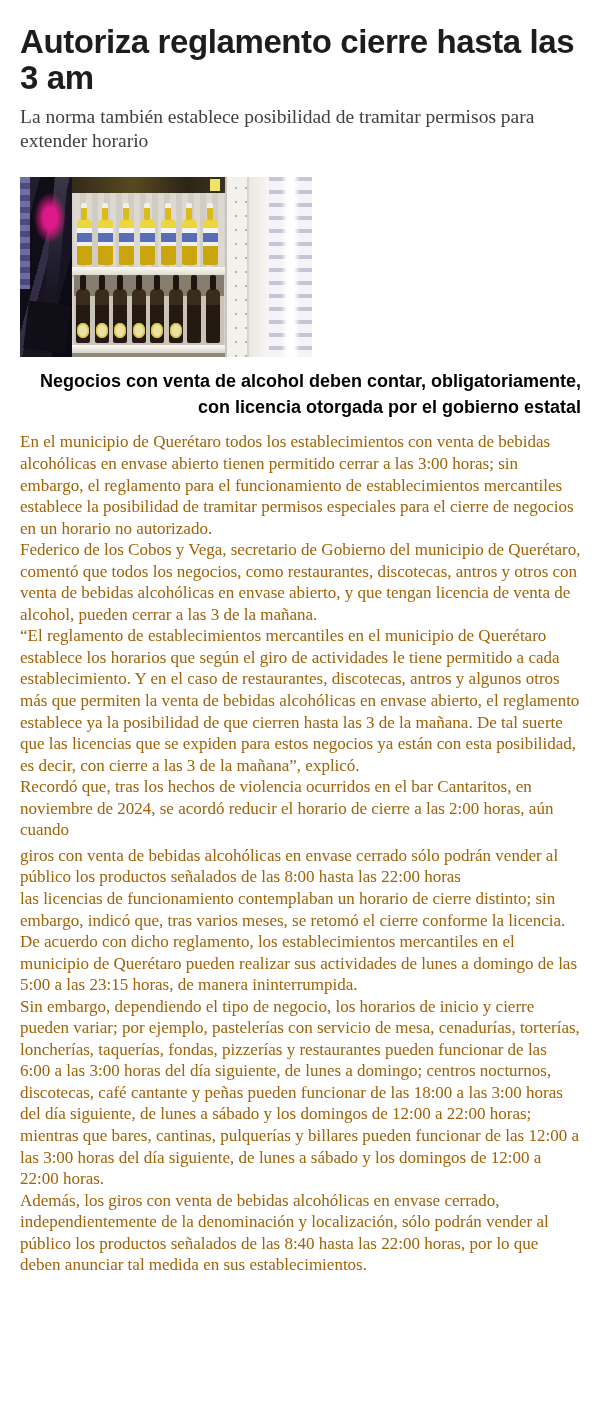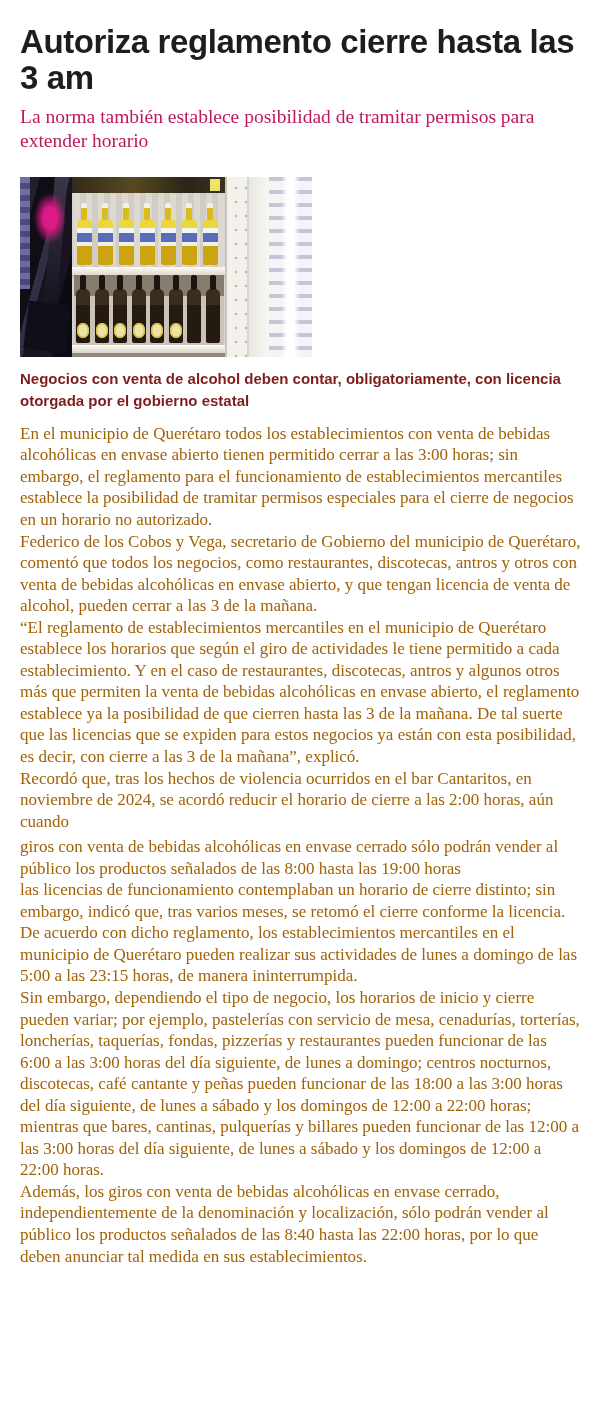--- a/index.html
+++ b/index.html
@@ -9,21 +9,21 @@
     overflow:hidden; font-family:"Liberation Serif", serif; color:#171717;
   }
   .content { padding:24px 20px 0 20px; width:601px; }
 
   h1.title {
     font-family:"Liberation Sans", sans-serif; font-weight:800;
     font-size:33px; line-height:1.09; letter-spacing:-0.4px; color:#1d1d1f;
   }
   p.subtitle {
     margin-top:9px; font-family:"Liberation Serif", serif;
-    font-size:19.5px; line-height:1.24; color:#be185d;
+    font-size:19.5px; line-height:1.24; color:#404040;
   }
   .byline {
     margin-top:22px; font-family:"Liberation Sans", sans-serif;
     font-size:12.5px; color:#6d6d6d; letter-spacing:0.1px;
   }
   .byline span { margin-right:16px; }
 
   
   .photo { position:relative; width:292px; height:180px; margin-top:24px;
            background:#efede9; overflow:hidden; }
@@ -73,23 +73,23 @@
                 background-size:10px 14px; background-position:4px 4px; }
   .ph-doorframe { position:absolute; left:229px; top:0; width:20px; height:100%;
                   background:linear-gradient(90deg,#e9e7e2,#f7f6f2); }
   .ph-doorlight { position:absolute; left:249px; top:0; width:43px; height:100%;
                   background:
                     linear-gradient(90deg, rgba(255,255,255,0) 0 28%, #ffffff 42% 58%, rgba(255,255,255,0) 72%),
                     repeating-linear-gradient(180deg,#c8c4d6 0 4px,#f4f3f8 4px 13px); }
 
   
   p.caption {
-    margin:11px auto 0 auto; width:561px; text-align:left;
+    margin:11px auto 0 auto; width:561px; text-align:right;
     font-family:"Liberation Sans", sans-serif; font-weight:700;
-    font-size:15px; line-height:1.45; color:#7f1d1d;
+    font-size:18px; line-height:1.45; color:#000000;
   }
   .article-body { margin-top:11px; width:561px; }
   .article-body p {
     font-size:17px; line-height:21.55px; color:#a16207;
     font-family:"Liberation Serif", serif;
   }
   .article-body p:nth-of-type(4) { margin-bottom:4px; }
 </style>
 </head>
 <body>
@@ -145,21 +145,21 @@
     <div class="article-body">
 
         <p>En el municipio de Querétaro todos los establecimientos con venta de bebidas alcohólicas en envase abierto tienen permitido cerrar a las 3:00 horas; sin embargo, el reglamento para el funcionamiento de establecimientos mercantiles establece la posibilidad de tramitar permisos especiales para el cierre de negocios en un horario no autorizado.</p>
 
         <p>Federico de los Cobos y Vega, secretario de Gobierno del municipio de Querétaro, comentó que todos los negocios, como restaurantes, discotecas, antros y otros con venta de bebidas alcohólicas en envase abierto, y que tengan licencia de venta de alcohol, pueden cerrar a las 3 de la mañana.</p>
 
         <p>“El reglamento de establecimientos mercantiles en el municipio de Querétaro establece los horarios que según el giro de actividades le tiene permitido a cada establecimiento. Y en el caso de restaurantes, discotecas, antros y algunos otros más que permiten la venta de bebidas alcohólicas en envase abierto, el reglamento establece ya la posibilidad de que cierren hasta las 3 de la mañana. De tal suerte que las licencias que se expiden para estos negocios ya están con esta posibilidad, es decir, con cierre a las 3 de la mañana”, explicó.</p>
 
         <p>Recordó que, tras los hechos de violencia ocurridos en el bar Cantaritos, en noviembre de 2024, se acordó reducir el horario de cierre a las 2:00 horas, aún cuando</p>
 
-        <p>giros con venta de bebidas alcohólicas en envase cerrado sólo podrán vender al público los productos señalados de las 8:00 hasta las 19:00 horas</p>
+        <p>giros con venta de bebidas alcohólicas en envase cerrado sólo podrán vender al público los productos señalados de las 8:00 hasta las 22:00 horas</p>
 
         <p>las licencias de funcionamiento contemplaban un horario de cierre distinto; sin embargo, indicó que, tras varios meses, se retomó el cierre conforme la licencia.</p>
 
 
         <p>De acuerdo con dicho reglamento, los establecimientos mercantiles en el municipio de Querétaro pueden realizar sus actividades de lunes a domingo de las 5:00 a las 23:15 horas, de manera ininterrumpida.</p>
 
         <p>Sin embargo, dependiendo el tipo de negocio, los horarios de inicio y cierre pueden variar; por ejemplo, pastelerías con servicio de mesa, cenadurías, torterías, loncherías, taquerías, fondas, pizzerías y restaurantes pueden funcionar de las 6:00 a las 3:00 horas del día siguiente, de lunes a domingo; centros nocturnos, discotecas, café cantante y peñas pueden funcionar de las 18:00 a las 3:00 horas del día siguiente, de lunes a sábado y los domingos de 12:00 a 22:00 horas; mientras que bares, cantinas, pulquerías y billares pueden funcionar de las 12:00 a las 3:00 horas del día siguiente, de lunes a sábado y los domingos de 12:00 a 22:00 horas.</p>
 
         <p>Además, los giros con venta de bebidas alcohólicas en envase cerrado, independientemente de la denominación y localización, sólo podrán vender al público los productos señalados de las 8:40 hasta las 22:00 horas, por lo que deben anunciar tal medida en sus establecimientos.</p>
       </div>

